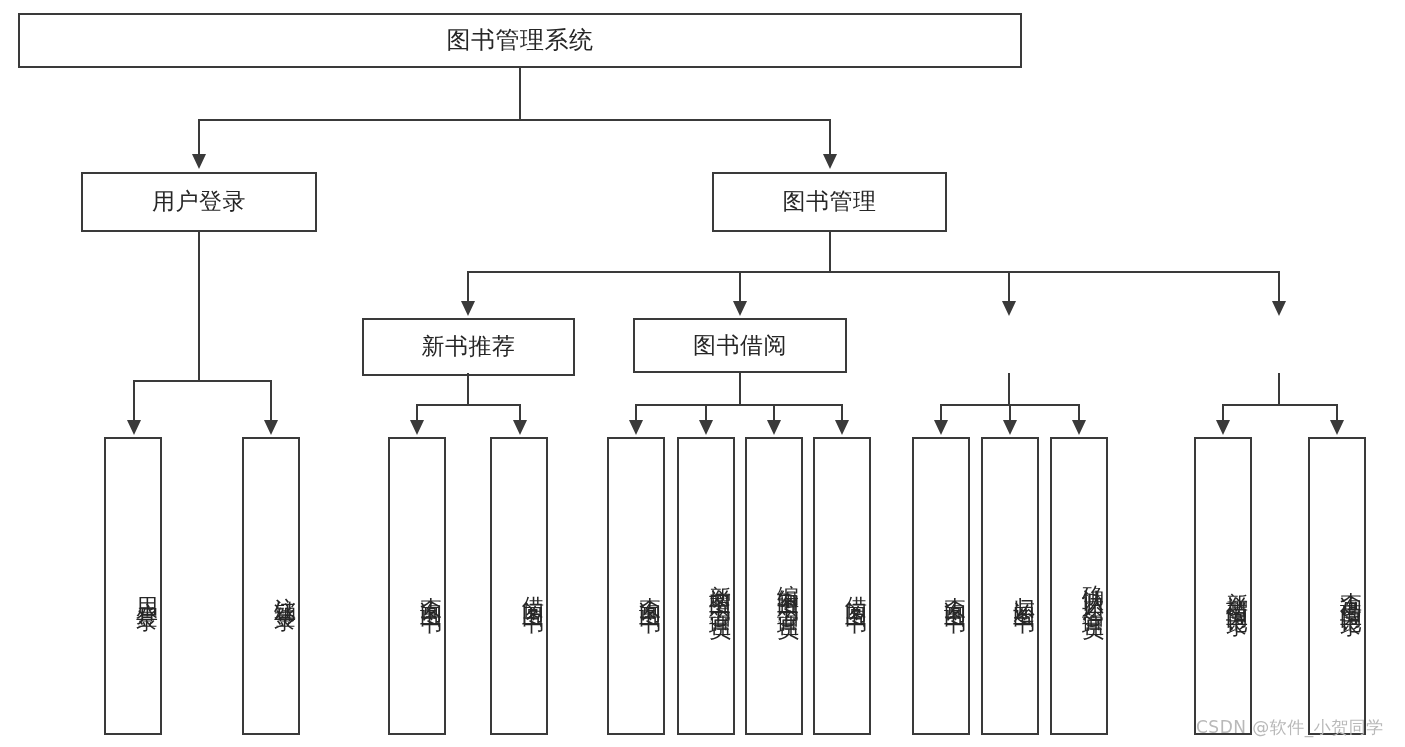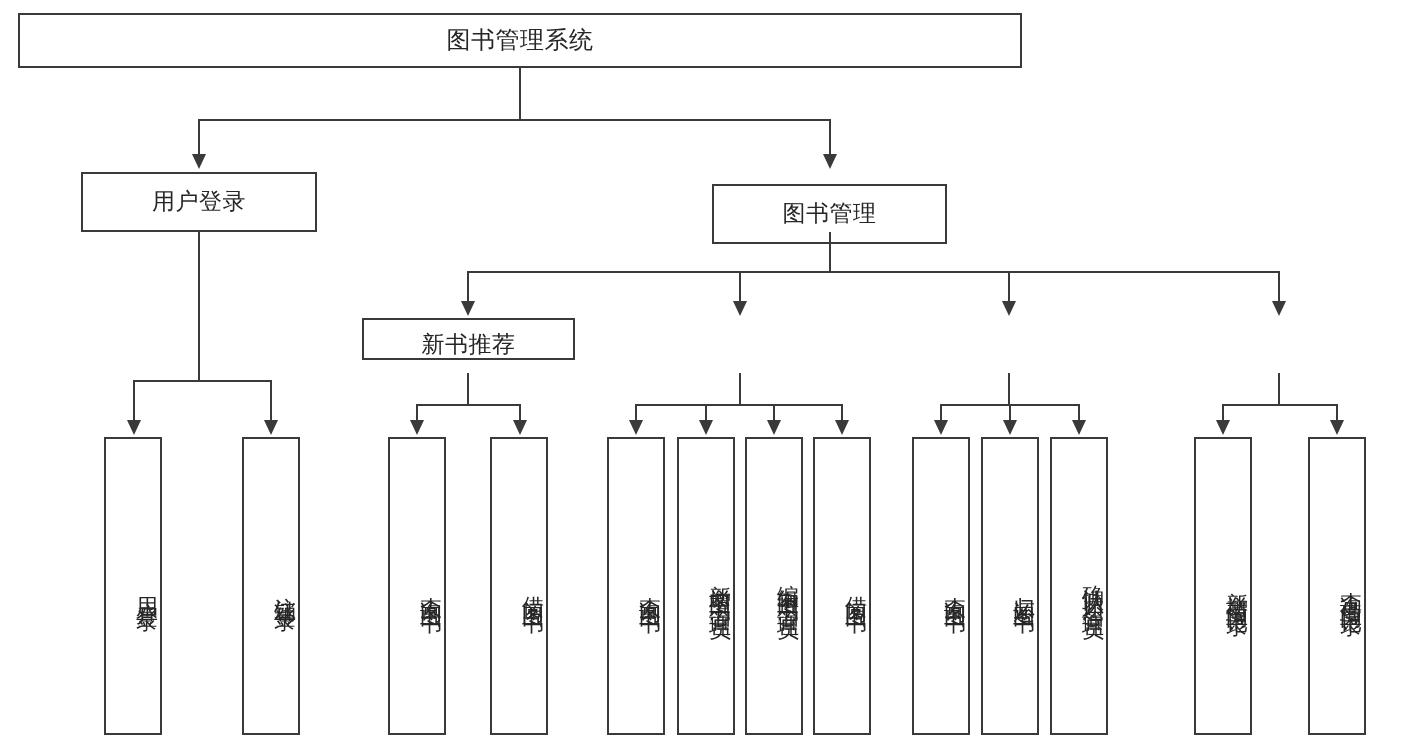--- a/index.html
+++ b/index.html
@@ -86,21 +86,21 @@
 
   <div class="ln v" style="left:198px;top:119px;width:2px;height:37px;"></div>
   <div class="arrow" style="left:192px;top:154px;"></div>
 
   <div class="ln v" style="left:829px;top:119px;width:2px;height:37px;"></div>
   <div class="arrow" style="left:823px;top:154px;"></div>
 
   <div class="node h" style="left:81px;top:172px;width:236px;height:60px;">
     <span>用户登录</span>
   </div>
-  <div class="node h" style="left:712px;top:184px;width:235px;height:60px;">
+  <div class="node h" style="left:712px;top:172px;width:235px;height:60px;">
     <span>图书管理</span>
   </div>
 
   <div class="ln v" style="left:198px;top:232px;width:2px;height:150px;"></div>
   <div class="ln h" style="left:133px;top:380px;width:139px;height:2px;"></div>
   <div class="ln v" style="left:133px;top:380px;width:2px;height:42px;"></div>
   <div class="arrow" style="left:127px;top:420px;"></div>
   <div class="ln v" style="left:270px;top:380px;width:2px;height:42px;"></div>
   <div class="arrow" style="left:264px;top:420px;"></div>
 
@@ -112,22 +112,25 @@
 
   <div class="ln v" style="left:739px;top:271px;width:2px;height:32px;"></div>
   <div class="arrow" style="left:733px;top:301px;"></div>
 
   <div class="ln v" style="left:1008px;top:271px;width:2px;height:32px;"></div>
   <div class="arrow" style="left:1002px;top:301px;"></div>
 
   <div class="ln v" style="left:1278px;top:271px;width:2px;height:32px;"></div>
   <div class="arrow" style="left:1272px;top:301px;"></div>
 
-  <div class="node h" style="left:362px;top:318px;width:213px;height:42px;align-items:flex-end;">
+  <div class="node h" style="left:362px;top:318px;width:213px;height:58px;">
     <span>新书推荐</span>
+  </div>
+  <div class="node h" style="left:633px;top:318px;width:214px;height:55px;">
+    <span>图书借阅</span>
   </div>
 
   <div class="ln v" style="left:467px;top:373px;width:2px;height:33px;"></div>
   <div class="ln h" style="left:416px;top:404px;width:105px;height:2px;"></div>
   <div class="ln v" style="left:416px;top:404px;width:2px;height:18px;"></div>
   <div class="arrow" style="left:410px;top:420px;"></div>
   <div class="ln v" style="left:519px;top:404px;width:2px;height:18px;"></div>
   <div class="arrow" style="left:513px;top:420px;"></div>
 
   <div class="ln v" style="left:739px;top:373px;width:2px;height:33px;"></div>
@@ -194,14 +197,15 @@
     <span class="vtext">确认归还（管理员）</span>
   </div>
 
   <div class="node v" style="left:1194px;top:437px;width:58px;height:298px;">
     <span class="vtext">新增借阅记录</span>
   </div>
   <div class="node v" style="left:1308px;top:437px;width:58px;height:298px;">
     <span class="vtext">查询借阅记录</span>
   </div>
 
+  <div id="watermark" style="left:1196px;top:716px;">CSDN @软件_小贺同学</div>
 
 </div>
 
 </body></html>

